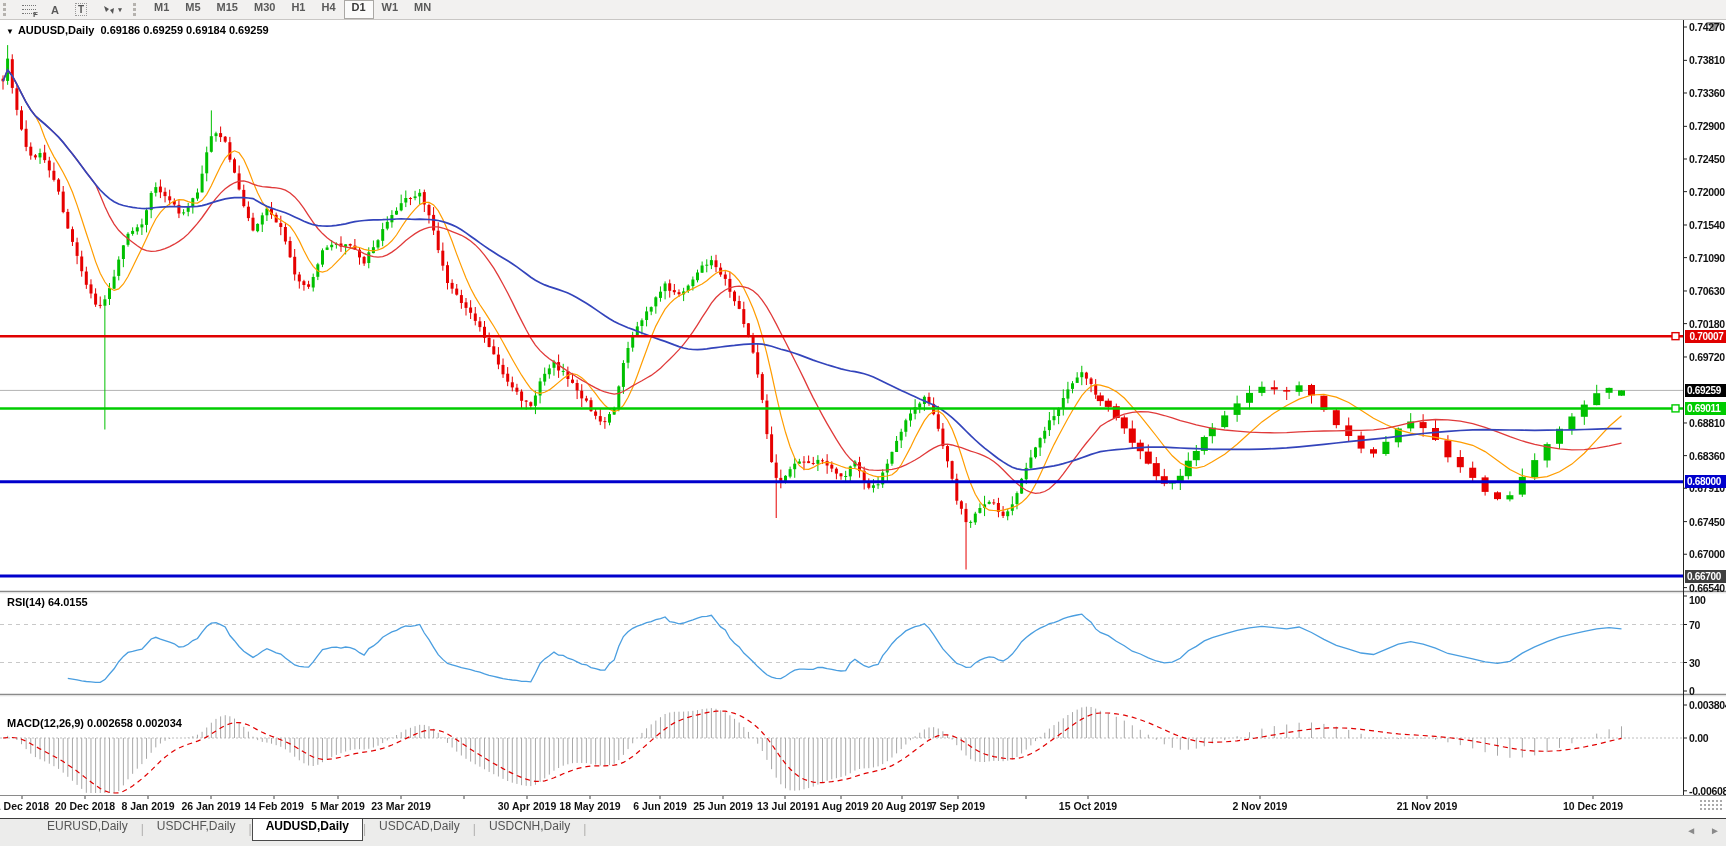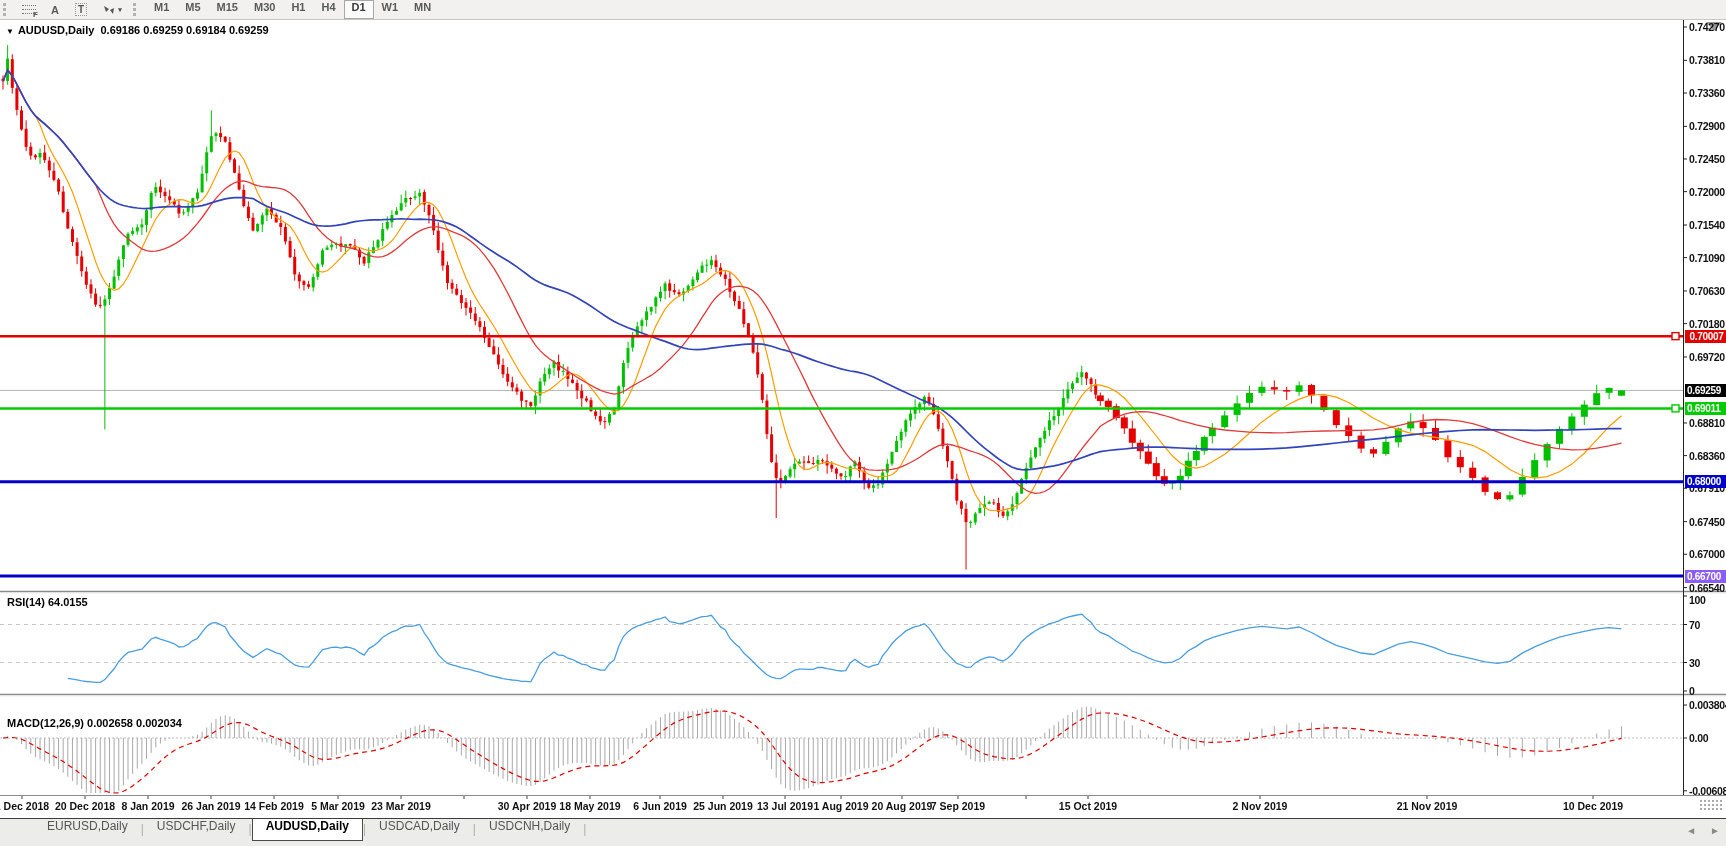--- a/index.html
+++ b/index.html
@@ -1037,21 +1037,21 @@
       <div class="ptick" style="left: 1689px; top: 350.98px;">0.69720</div>
       <div class="ptick" style="left: 1689px; top: 416.976px;">0.68810</div>
       <div class="ptick" style="left: 1689px; top: 449.612px;">0.68360</div>
       <div class="ptick" style="left: 1689px; top: 482.247px;">0.67910</div>
       <div class="ptick" style="left: 1689px; top: 515.608px;">0.67450</div>
       <div class="ptick" style="left: 1689px; top: 548.243px;">0.67000</div>
       <div class="ptick" style="left: 1689px; top: 581.604px;">0.66540</div>
       <div class="badge" style="left: 1685px; top: 329.666px; background: rgb(224, 0, 0); color: rgb(255, 255, 255); text-align: center;">0.70007</div>
       <div class="badge" style="left: 1685px; top: 401.899px; background: rgb(0, 204, 0); color: rgb(255, 255, 255);">0.69011</div>
       <div class="badge" style="left: 1685px; top: 475.22px; background: rgb(0, 0, 204); color: rgb(255, 255, 255);">0.68000</div>
-      <div class="badge" style="left: 1685px; top: 569.5px; background: #8b5cf6; color: rgb(255, 255, 255);">0.66700</div>
+      <div class="badge" style="left: 1685px; top: 569.5px; background: #404040; color: rgb(255, 255, 255);">0.66700</div>
       <div class="badge" style="left: 1685px; top: 383.913px; background: rgb(0, 0, 0); color: rgb(255, 255, 255);">0.69259</div>
       <div class="ptick" style="left: 1689px; top: 594px;">100</div>
       <div class="ptick" style="left: 1689px; top: 618.5px;">70</div>
       <div class="ptick" style="left: 1689px; top: 656.5px;">30</div>
       <div class="ptick" style="left: 1689px; top: 685px;">0</div>
       <div class="ptick" style="left: 1689px; top: 699px;">0.003804</div>
       <div class="ptick" style="left: 1689px; top: 732px;">0.00</div>
       <div class="ptick" style="left: 1689px; top: 784.805px;">-0.006087</div>
       <div class="dlabel" style="left: 22px; top: 800px;">1 Dec 2018</div>
       <div class="dlabel" style="left: 85px; top: 800px;">20 Dec 2018</div>

